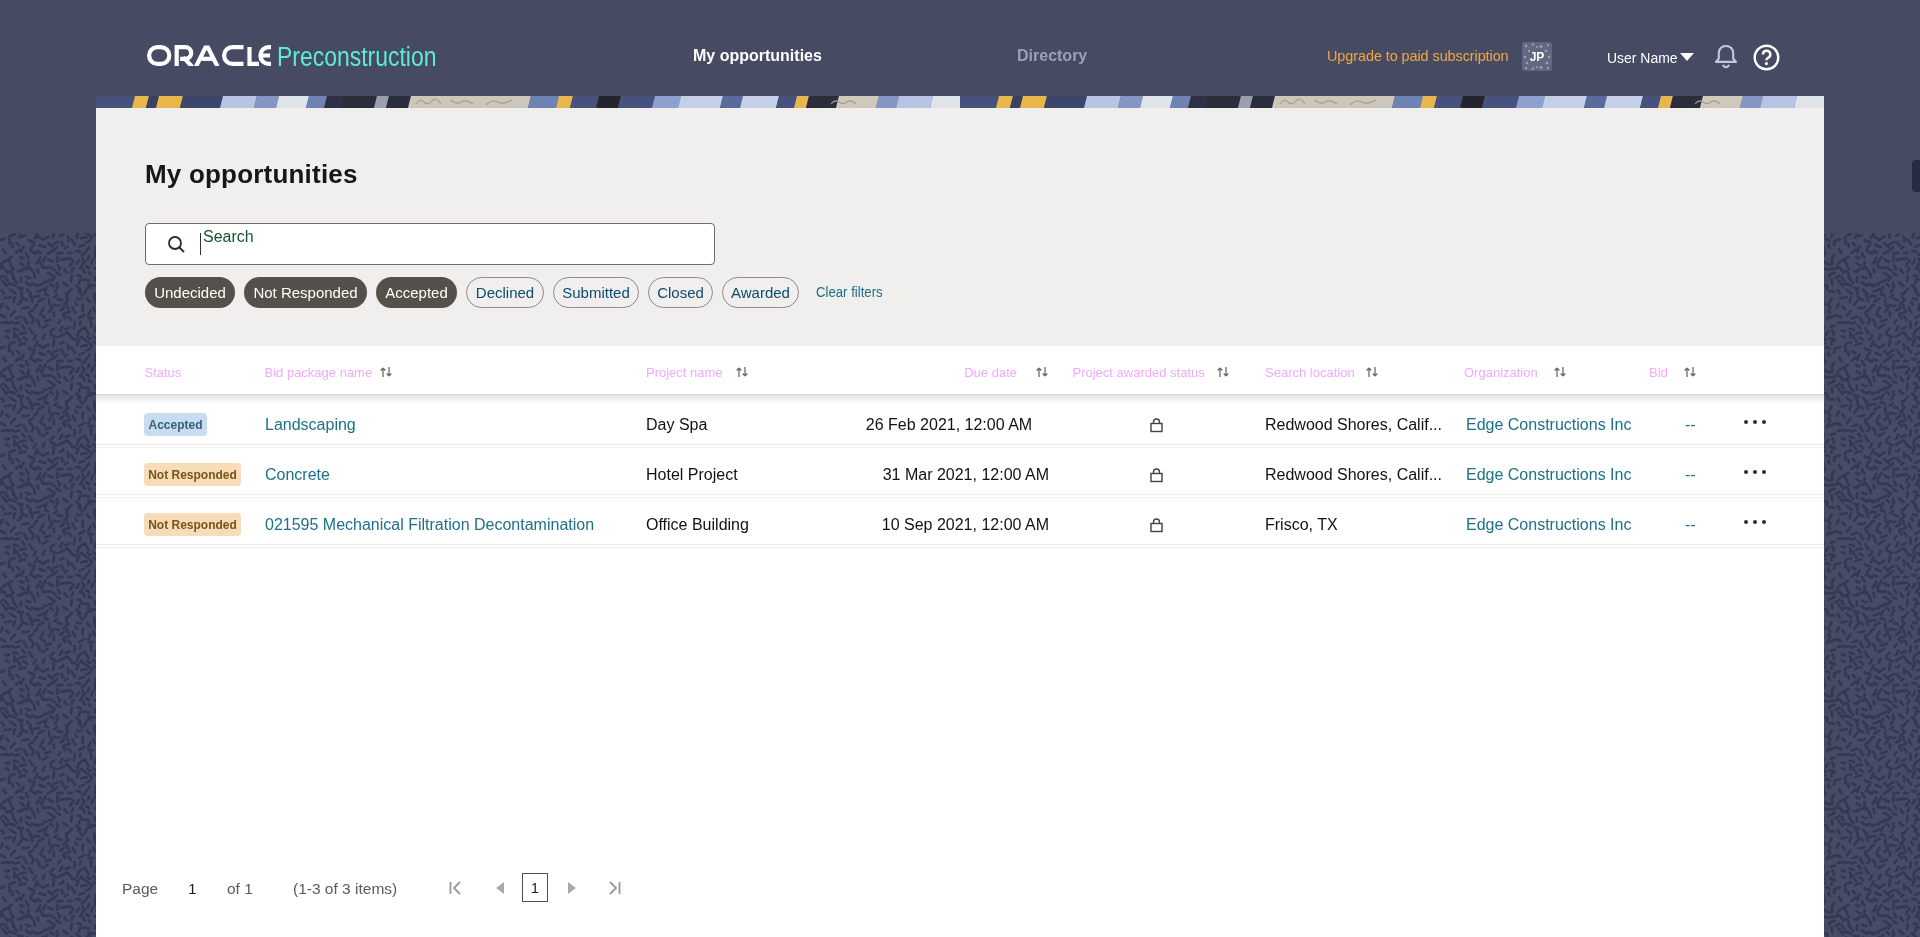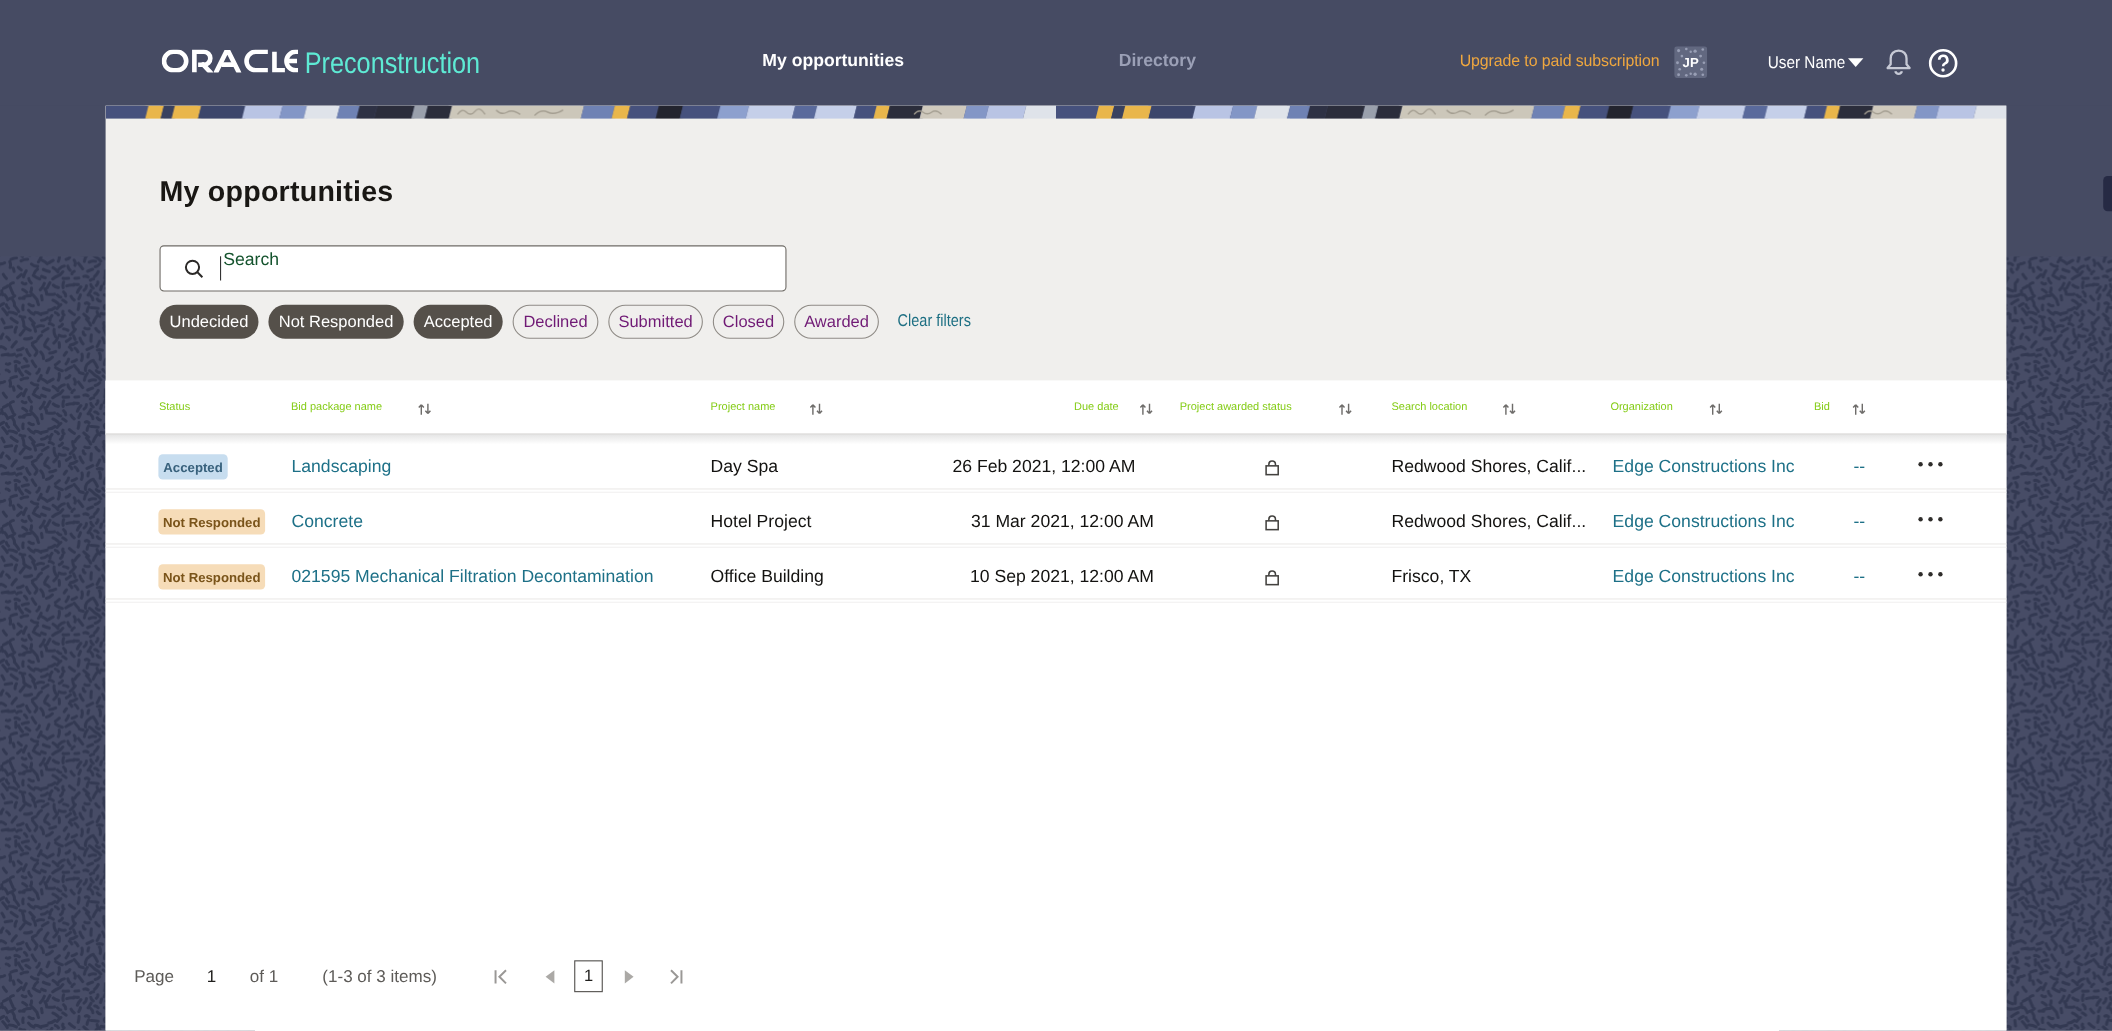--- a/index.html
+++ b/index.html
@@ -10,25 +10,25 @@
 .logo span{font-size:27px;font-weight:400;display:inline-block;transform:scaleX(0.85);transform-origin:left bottom}
 .nav{position:absolute;top:8px;height:96px;display:flex;align-items:center;font-size:16px;font-weight:bold;color:#9ba0b6}
 .nav .a{color:#fff}
 .amber{color:#efa73f;font-size:15px;letter-spacing:-0.1px}
 .usr{color:#fff;font-size:15.5px}
 .card{position:absolute;left:96px;top:96px;width:1728px;height:841px;background:#f0efed}
 .white{position:absolute;left:0;top:250px;width:1728px;height:591px;background:#fff}
 .h1{position:absolute;left:49px;top:63px;font-size:26px;font-weight:bold;color:#191714;letter-spacing:0.2px}
 .srch{position:absolute;left:49px;top:127px;width:570px;height:42px;background:#fff;border:1px solid #6e6b66;border-radius:4px}
 .chips{position:absolute;left:49px;top:181px;height:31px;display:flex;gap:9px;font-size:15px}
-.chip{height:31px;border-radius:16px;display:flex;align-items:center;justify-content:center;color:#701a75}
+.chip{height:31px;border-radius:16px;display:flex;align-items:center;justify-content:center;color:#0c4a6e}
 .chip.f{background:#55504a;color:#fff}
 .chip.o{border:1px solid #8f8b86;background:transparent}
 .clearf{position:absolute;left:720px;top:187px;font-size:15.5px;color:#1d6f83;transform:scaleX(0.85);transform-origin:left top}
-.hl{position:absolute;top:365px;font-size:10px;color:#84cc16;white-space:nowrap}
+.hl{position:absolute;top:365px;font-size:13px;color:#f0abfc;white-space:nowrap}
 .cell{position:absolute;font-size:16px;color:#131210;white-space:nowrap}
 .lnk{color:#1d7087}
 .badge{position:absolute;height:23px;border-radius:4px;font-size:12px;font-weight:bold;display:flex;align-items:center;justify-content:center}
 .b-acc{background:#c7ddef;color:#38617c}
 .b-nr{background:#f6dcb8;color:#7a541a}
 .rline{position:absolute;left:96px;width:1728px;height:1px;background:#ebeae8}
 .dots{position:absolute;width:22px;display:flex;justify-content:space-between}
 .dots i{width:4px;height:4px;border-radius:50%;background:#2f2d2b}
 .pgtxt{position:absolute;font-size:15.5px;color:#5d5b58;white-space:nowrap}
 .scrl{position:absolute;right:0;top:160px;width:8px;height:32px;background:#262a44;border-radius:4px 0 0 4px}

